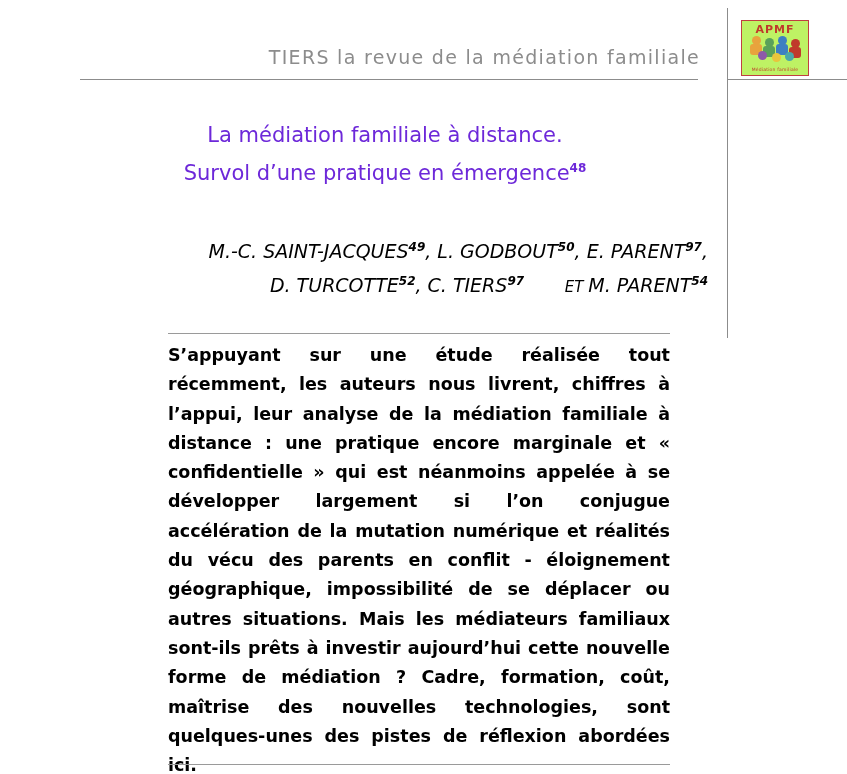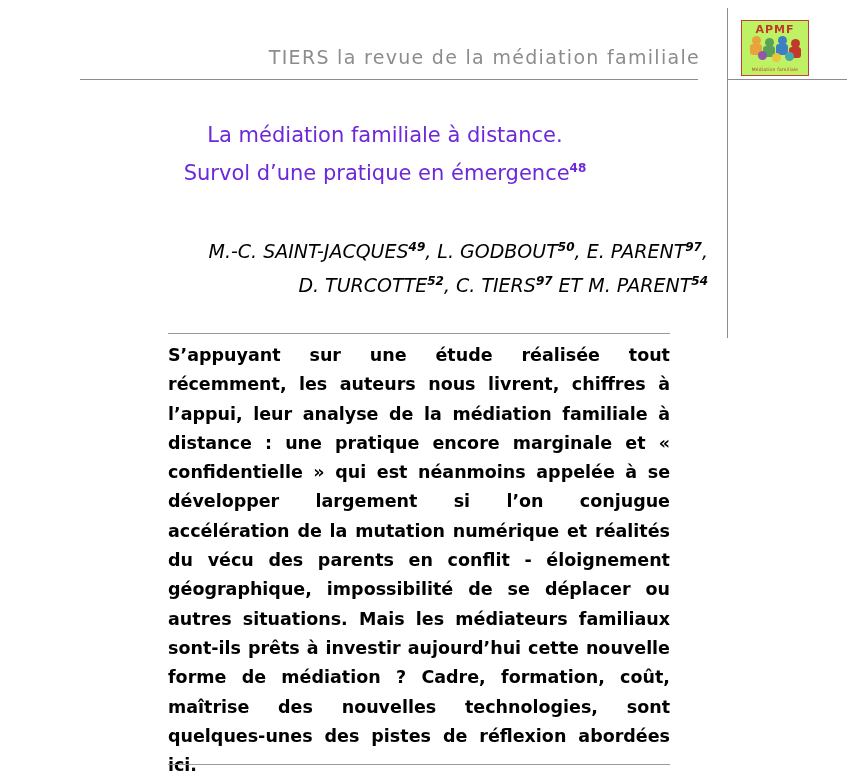--- a/index.html
+++ b/index.html
@@ -157,21 +157,22 @@
     color: #000000;
   }
   .authors sup {
     font-size: 12px;
     vertical-align: super;
     line-height: 0;
     font-style: italic;
     font-weight: bold;
   }
   .authors .etsmall {
-    font-size: 19px;
+    font-size: 15px;
+    margin-left: 36px;
   }
 
   
   .rule-top {
     position: absolute;
     left: 168px;
     top: 333px;
     width: 502px;
     height: 1px;
     background: #9a9a9a;

